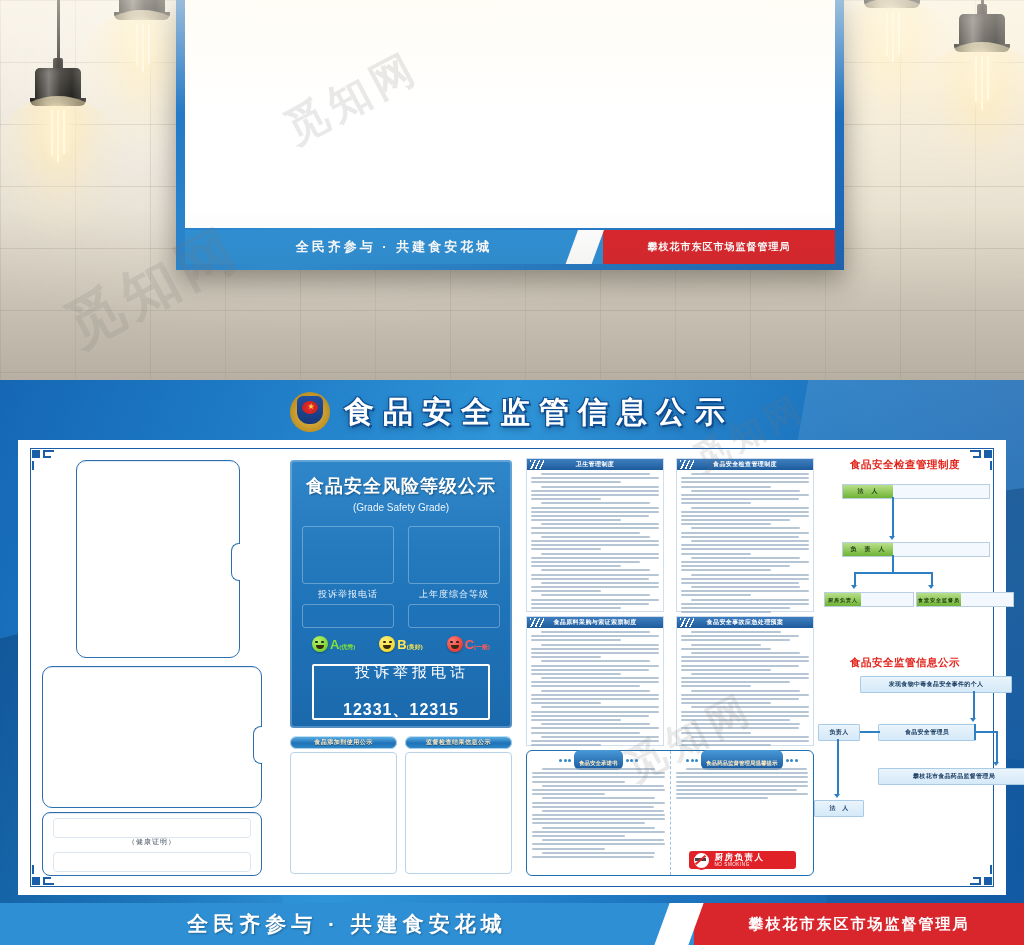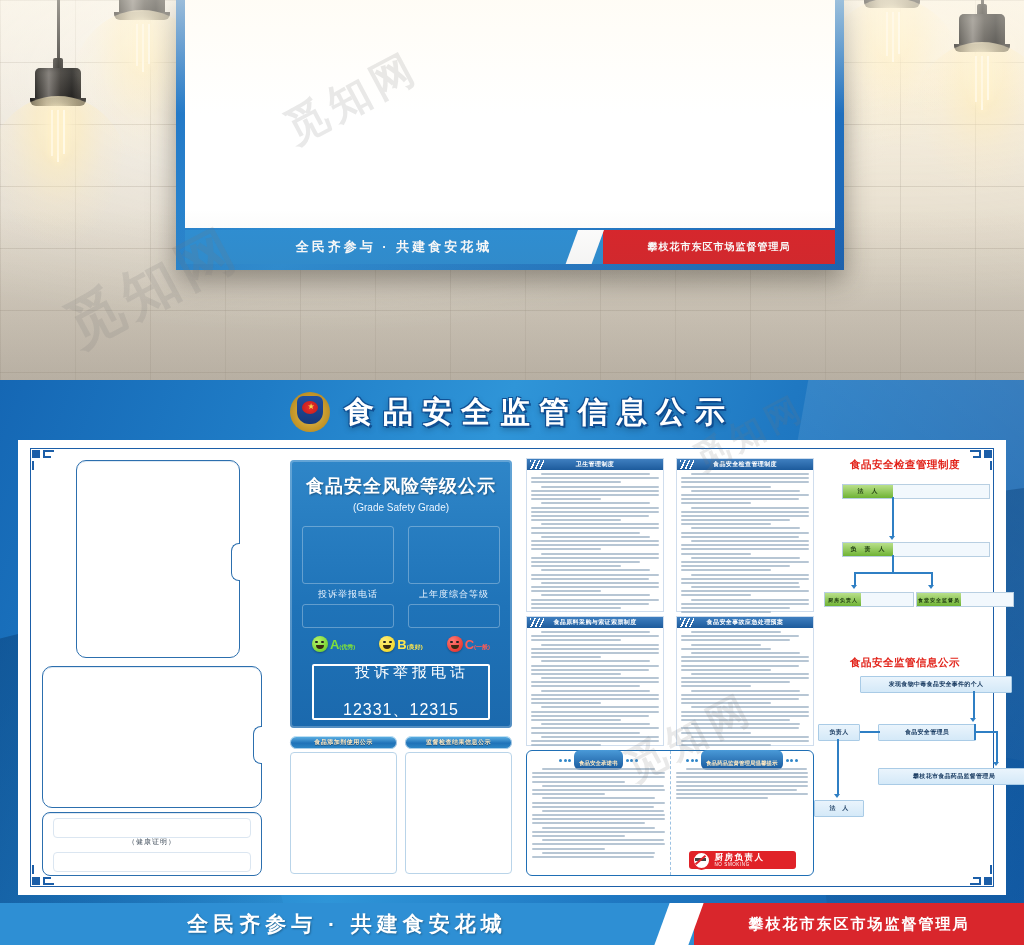--- a/index.html
+++ b/index.html
@@ -124,21 +124,21 @@
   .fc .mo{left:4px;top:9px;width:8px;height:4px;border-radius:0 0 6px 6px;background:#3a2a12;}
   .fA{background:radial-gradient(circle at 35% 30%,#b6f36a,#5fc61d);}
   .fB{background:radial-gradient(circle at 35% 30%,#ffee7a,#f2d312);}
   .fC{background:radial-gradient(circle at 35% 30%,#ff7a74,#e1231d);}
   .gl{font-size:13px;font-weight:bold;}
   .gl small{font-size:6px;font-weight:bold;}
   .glA{color:#7ee03a;} .glB{color:#ffe64d;} .glC{color:#ff5b55;}
   .tel{position:absolute;left:22px;right:22px;top:204px;height:52px;border:2px solid #fff;border-radius:2px;
        display:flex;flex-direction:column;align-items:center;justify-content:center;}
   .tel .t1{color:#fff;font-size:15px;font-weight:normal;letter-spacing:4px;margin-left:22px;}
-  .tel .t2{color:#fff;font-size:16px;font-weight:normal;letter-spacing:1px;margin-top:18px;}
+  .tel .t2{color:#fff;font-size:16px;font-weight:bold;letter-spacing:1px;margin-top:18px;}
 
   .tabs{position:absolute;left:248px;top:278px;width:222px;display:flex;gap:8px;}
   .tab{flex:1;height:13px;border-radius:7px;background:linear-gradient(180deg,#63b7e8,#1f72b8 55%,#2f8ac8);
        display:flex;align-items:center;justify-content:center;
        box-shadow:0 0 0 1px rgba(255,255,255,.6) inset;}
   .tab span{color:#ffe9c2;font-size:6px;font-weight:bold;letter-spacing:.5px;white-space:nowrap;
             text-shadow:0 1px 0 rgba(0,0,0,.35);}
   .tabbody{position:absolute;left:248px;top:294px;width:222px;height:122px;display:flex;gap:8px;}
   .tabbody div{flex:1;border:1px solid #b9d4e9;border-radius:4px;background:#fff;}
 

